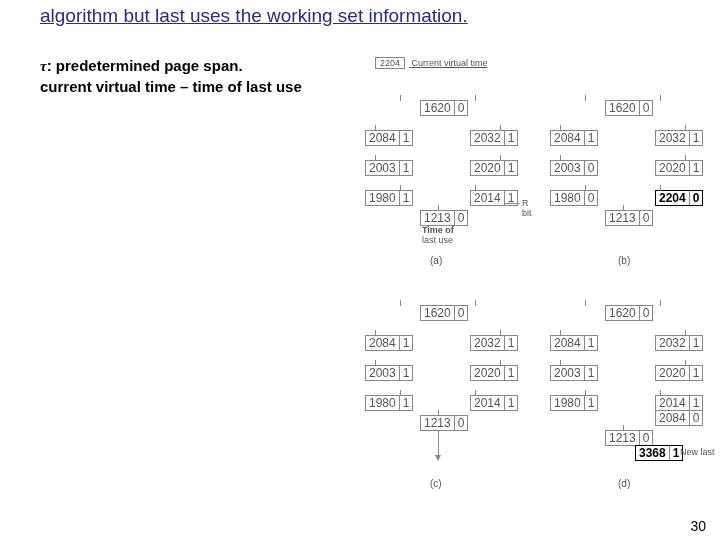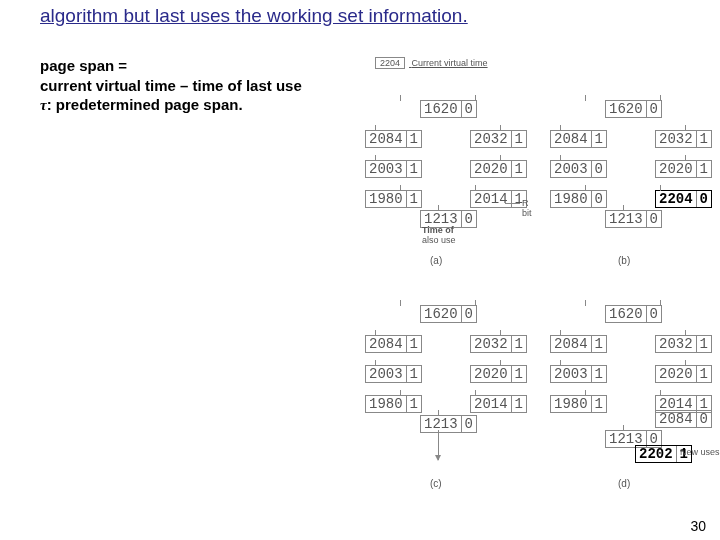--- a/index.html
+++ b/index.html
@@ -55,24 +55,23 @@
     display: inline-block;
     border: 1px solid #888;
     padding: 0 4px;
     font-size: 9px;
     color: #555;
     margin-right: 4px;
   }
   .cell {
     position: absolute;
     display: flex;
-    font-size: 14px;
+    font-size: 12px;
     color: #555;
     border: 1px solid #888;
-    font-family: Liberation Mono, monospace;
   }
   .cell .t {
     padding: 0 3px;
     border-right: 1px solid #888;
   }
   .cell .r {
     padding: 0 3px;
   }
   .cell.hi {
     border: 1px solid #000;
@@ -114,25 +113,24 @@
     height: 1px;
     background: #888;
   }
 </style>
 </head>
 <body>
 
 <div class="title">algorithm but last uses the working set information.</div>
 
 <div class="desc">
-  <div>page span =</div>
-  <div>current virtual time – time of last use</div>
   <div>
     <span class="tau">τ</span><span>: predetermined page span.</span>
   </div>
+  <div>current virtual time – time of last use</div>
 </div>
 
 <div class="cvt" style="top:57px; left:375px;">
   <span class="cvt-box">2204</span>
   <span>Current virtual time</span>
 </div>
 
 <div class="diagram" style="top:80px; left:350px; width:180px; height:170px;">
   <div class="cell" style="top:20px; left:70px;">
       <span class="t">1620</span>
@@ -174,21 +172,21 @@
   <div class="tick" style="top:105px; left:50px;"></div>
     <div class="tick" style="top:105px; left:125px;"></div>
 
   <div class="cell" style="top:130px; left:70px;">
       <span class="t">1213</span>
       <span class="r">0</span>
     </div>
   <div class="tick" style="top:125px; left:88px;"></div>
 
   <div class="lbl" style="top:145px; left:72px;font-weight:bold;">Time of</div>
-  <div class="lbl" style="top:155px; left:72px;">also use</div>
+  <div class="lbl" style="top:155px; left:72px;">last use</div>
   <div class="hline" style="top:123px; left:155px; width:15px;"></div>
   <div class="lbl" style="top:118px; left:172px;">R bit</div>
 </div>
 <div class="sublbl" style="top:255px; left:430px;">(a)</div>
 
 <div class="diagram" style="top:80px; left:540px; width:170px; height:170px;">
   <div class="cell" style="top:20px; left:65px;">
       <span class="t">1620</span>
       <span class="r">0</span>
     </div>
@@ -332,20 +330,20 @@
   <div class="tick" style="top:105px; left:45px;"></div>
     <div class="tick" style="top:105px; left:120px;"></div>
 
   <div class="cell" style="top:145px; left:65px;">
       <span class="t">1213</span>
       <span class="r">0</span>
     </div>
   <div class="tick" style="top:140px; left:83px;"></div>
 
   <div class="cell hi" style="top:160px; left:95px;">
-      <span class="t">2202</span>
-      <span class="r">1</span>
-    </div>
-  <div class="lbl" style="top:162px; left:140px;">New uses</div>
+      <span class="t">3368</span>
+      <span class="r">1</span>
+    </div>
+  <div class="lbl" style="top:162px; left:140px;">New last</div>
 </div>
 <div class="sublbl" style="top:478px; left:618px;">(d)</div>
 
 <div class="slidenum">30</div>
 
 </body></html>

